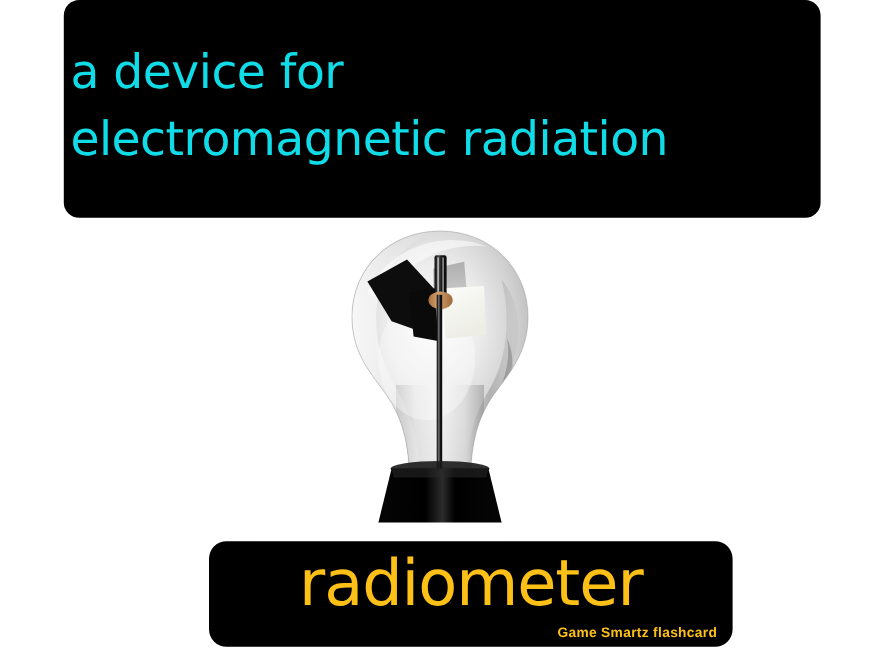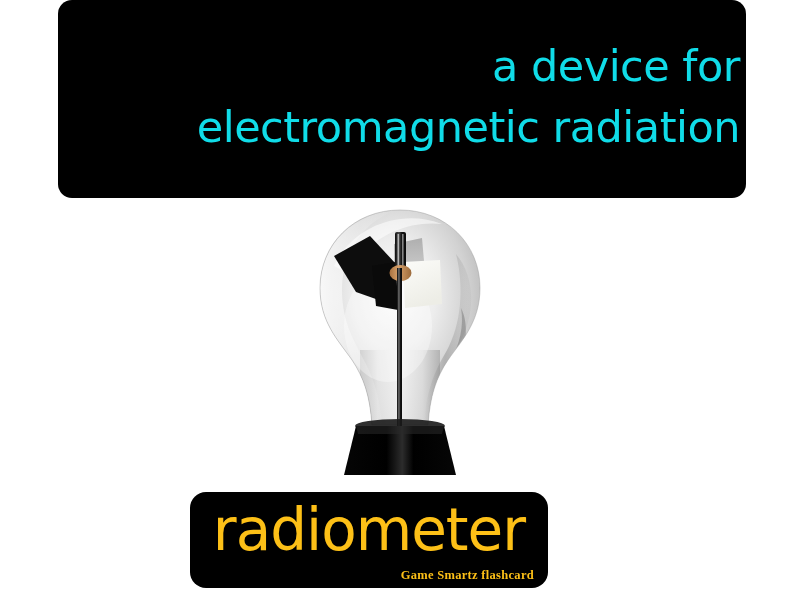--- a/index.html
+++ b/index.html
@@ -22,21 +22,21 @@
     top: 0px;
     width: 688px;
     height: 198px;
     background: #000000;
     border-radius: 0 0 14px 14px;
     border-top-left-radius: 14px;
     border-top-right-radius: 14px;
     box-sizing: border-box;
     display: flex;
     flex-direction: column;
-    align-items: flex-end;
+    align-items: flex-start;
     justify-content: center;
     padding: 2px 6px 6px 6px;
   }
   .def-line {
     color: #10DCE8;
     font-family: "DejaVu Sans", sans-serif;
     font-weight: 400;
     font-size: 43px;
     line-height: 61px;
     letter-spacing: -0.5px;
@@ -52,21 +52,21 @@
     width: 220px;
     height: 290px;
   }
   #radiometer-svg { display: block; }
 
   
   #term-banner {
     position: absolute;
     left: 190px;
     top: 492px;
-    width: 358px;
+    width: 476px;
     height: 96px;
     background: #000000;
     border-radius: 16px;
     box-sizing: border-box;
     overflow: hidden;
   }
   #term-label {
     position: absolute;
     left: 0;
     right: 0;
@@ -78,21 +78,21 @@
     font-size: 58px;
     line-height: 68px;
     letter-spacing: -1px;
     white-space: nowrap;
   }
   #attribution {
     position: absolute;
     right: 14px;
     bottom: 5px;
     color: #FDC017;
-    font-family: Liberation Serif, serif;
+    font-family: Liberation Sans, sans-serif;
     font-weight: bold;
     font-size: 12.5px;
     line-height: 15px;
     letter-spacing: 0.3px;
     white-space: nowrap;
   }
 </style>
 </head>
 <body>
 

